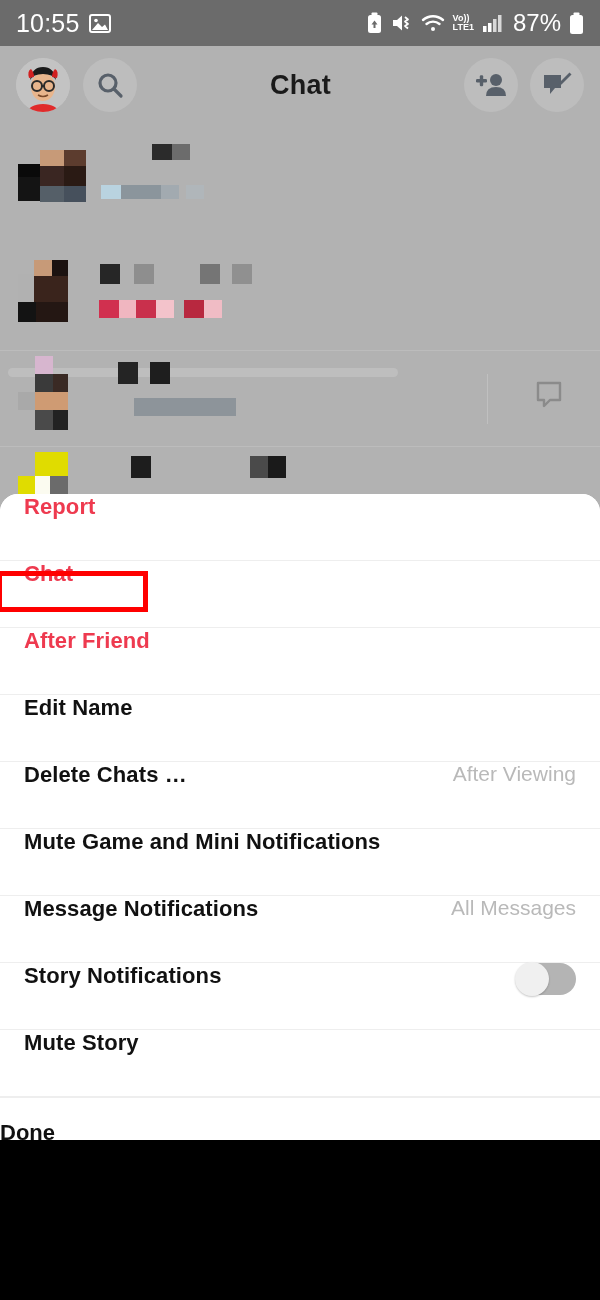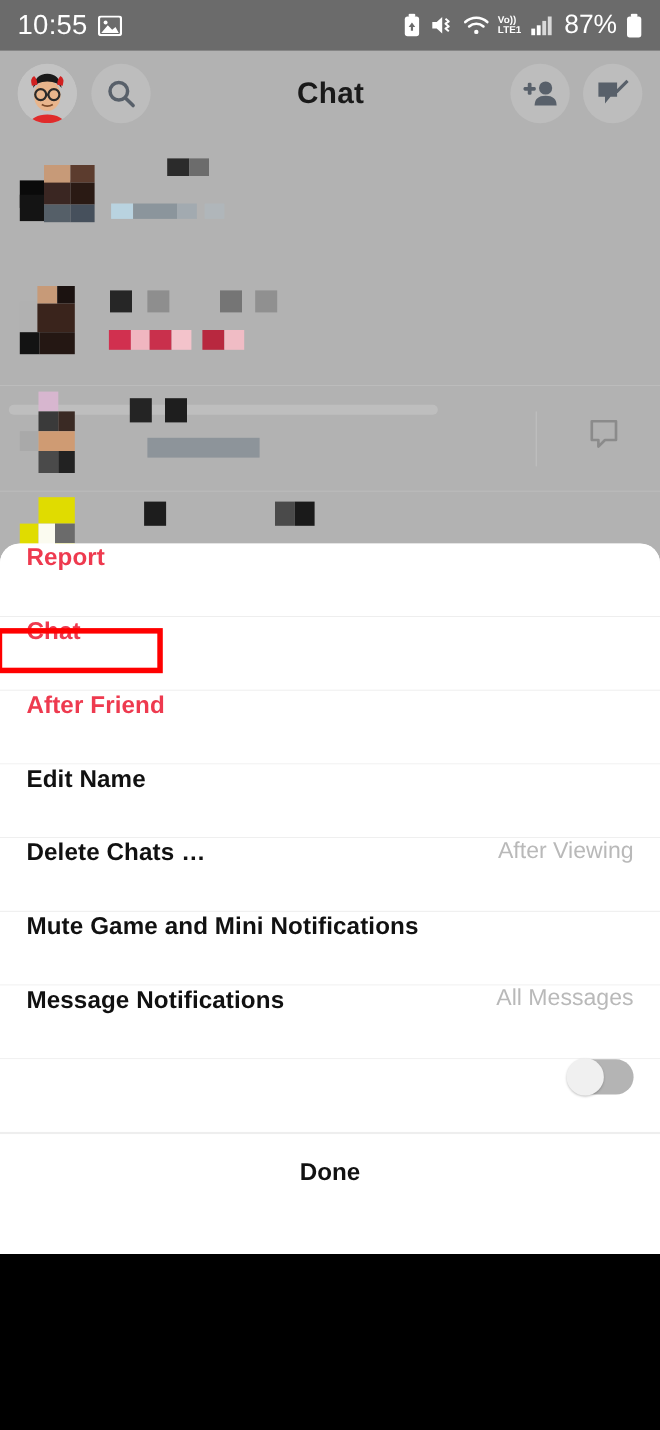--- a/index.html
+++ b/index.html
@@ -124,21 +124,21 @@
   }
   .toggle .knob {
     position: absolute; top: -1px; left: -1px;
     width: 34px; height: 34px; border-radius: 50%;
     background: #f0f0f0;
     box-shadow: 0 1px 2px rgba(0,0,0,.22);
   }
   
   #done-row {
     height: 70px;
-    display: flex; align-items: center; justify-content: center;
+    display: flex; align-items: center; 
     background: #ffffff;
     border-top: 1px solid #eeeeee;
   }
   #done-label {
     font-size: 22px; font-weight: bold; color: #111111;
   }
 
   
   #block-highlight {
     position: absolute;
@@ -363,25 +363,29 @@
     <div class="menu-item">
       <span class="mi-label">Mute Game and Mini Notifications</span>
     </div>
 
     <div class="menu-item">
       <span class="mi-label">Message Notifications</span>
       <span class="mi-value">All Messages</span>
     </div>
 
     <div class="menu-item">
+      <span class="mi-label">Story Notifications</span>
       <span class="toggle">
         <span class="knob"></span>
       </span>
     </div>
 
+    <div class="menu-item">
+      <span class="mi-label">Mute Story</span>
+    </div>
 
     <div id="done-row">
       <span id="done-label">Done</span>
     </div>
   </div>
 
   <div id="block-highlight"></div>
 
   <div id="nav-bar">
     <div class="nav-btn">

